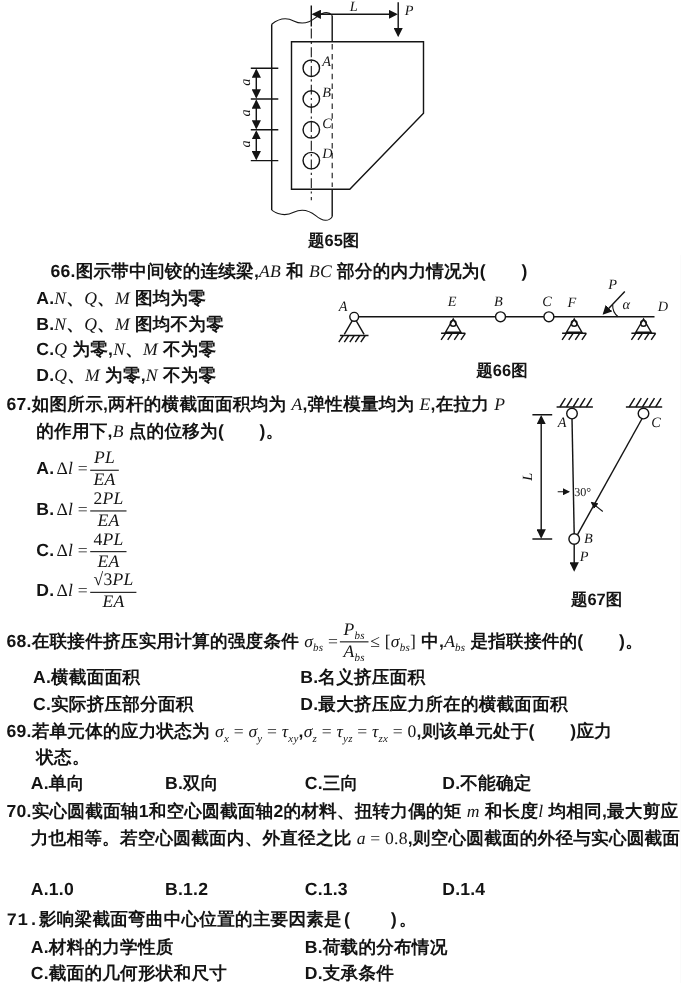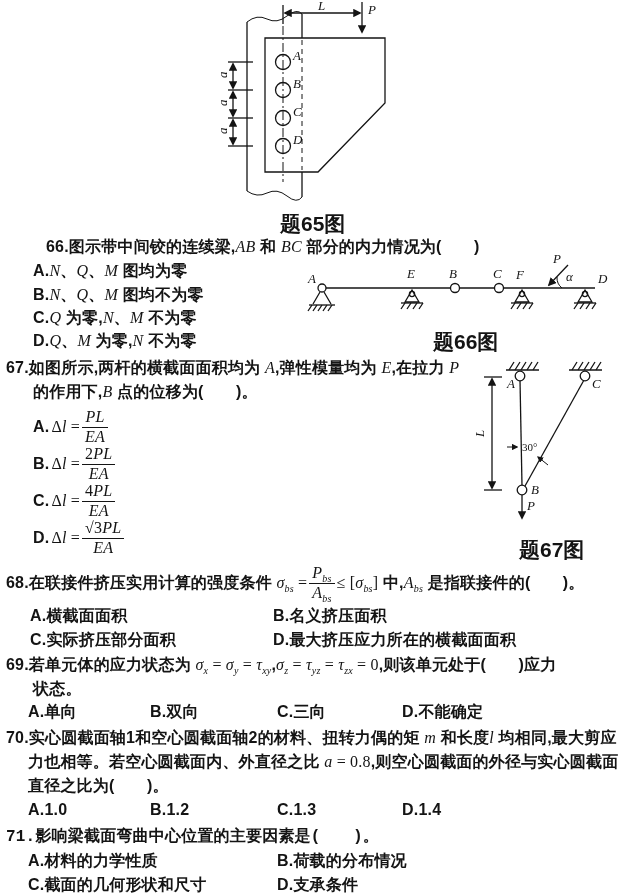--- a/index.html
+++ b/index.html
@@ -8,21 +8,21 @@
   .line{position:absolute;font-size:16px;font-weight:bold;white-space:nowrap;letter-spacing:0.2px;}
   .i{font-family:"Liberation Serif",serif;font-style:italic;font-weight:normal;}
   .v{font-family:"Liberation Serif",serif;font-weight:normal;}
   sub{font-family:"Liberation Serif",serif;font-style:italic;font-weight:normal;font-size:10px;line-height:0;}
   .frow{display:flex;align-items:center;height:34px;}
   .frow .optlabel{margin-right:2px;}
   .frac{display:inline-flex;flex-direction:column;align-items:center;
         font-family:"Liberation Serif",serif;font-weight:normal;margin:0 2px;font-size:16px;}
   .frac .num{display:block;padding:0 3px 1px;border-bottom:1.5px solid #141414;line-height:1.05;text-align:center;}
   .frac .den{display:block;padding:1px 3px 0;line-height:1.05;text-align:center;}
-  .cap{position:absolute;font-size:21px;font-weight:bold;white-space:nowrap;}
+  .cap{position:absolute;font-size:15px;font-weight:bold;white-space:nowrap;}
   svg{position:absolute;}
   svg line,svg path,svg polygon,svg circle{stroke:#141414;fill:none;stroke-width:1.3;}
   svg .thin{stroke-width:1;}
   svg .fw{fill:#ffffff;}
   svg text{font-family:"Liberation Serif",serif;font-style:italic;font-size:13px;
            fill:#141414;stroke:none;font-weight:normal;}
   svg text.deg{font-style:normal;font-size:11px;}
   svg marker path{fill:#141414;stroke:none;}
 </style>
 </head>
@@ -239,21 +239,20 @@
 
   <div class="line" style="left:6px;top:655px;"><span>69.若单元体的应力状态为 </span><span class="i">σ</span><sub>x</sub><span class="v"> = </span><span class="i">σ</span><sub>y</sub><span class="v"> = </span><span class="i">τ</span><sub>xy</sub><span>,</span><span class="i">σ</span><sub>z</sub><span class="v"> = </span><span class="i">τ</span><sub>yz</sub><span class="v"> = </span><span class="i">τ</span><sub>zx</sub><span class="v"> = 0</span><span>,则该单元处于(　　)应力</span></div>
   <div class="line" style="left:33px;top:679px;">状态。</div>
   <div class="line" style="left:28px;top:702px;">A.单向</div>
   <div class="line" style="left:150px;top:702px;">B.双向</div>
   <div class="line" style="left:277px;top:702px;">C.三向</div>
   <div class="line" style="left:402px;top:702px;">D.不能确定</div>
 
   <div class="line" style="left:6px;top:728px;"><span>70.实心圆截面轴1和空心圆截面轴2的材料、扭转力偶的矩 </span><span class="i">m</span><span> 和长度</span><span class="i">l</span><span> 均相同,最大剪应</span></div>
   <div class="line" style="left:28px;top:752px;"><span>力也相等。若空心圆截面内、外直径之比 </span><span class="i">a</span><span class="v"> = 0.8</span><span>,则空心圆截面的外径与实心圆截面</span></div>
-  <div class="line" style="left:28px;top:776px;">直径之比为(　　)。</div>
   <div class="line" style="left:28px;top:801px;">A.1.0</div>
   <div class="line" style="left:150px;top:801px;">B.1.2</div>
   <div class="line" style="left:277px;top:801px;">C.1.3</div>
   <div class="line" style="left:402px;top:801px;">D.1.4</div>
 
   <div class="line" style="left:6px;top:826px;font-family:Liberation Mono, monospace;">71.影响梁截面弯曲中心位置的主要因素是(　　)。</div>
   <div class="line" style="left:28px;top:851px;">A.材料的力学性质</div>
   <div class="line" style="left:277px;top:851px;">B.荷载的分布情况</div>
   <div class="line" style="left:28px;top:875px;">C.截面的几何形状和尺寸</div>
   <div class="line" style="left:277px;top:875px;">D.支承条件</div>

